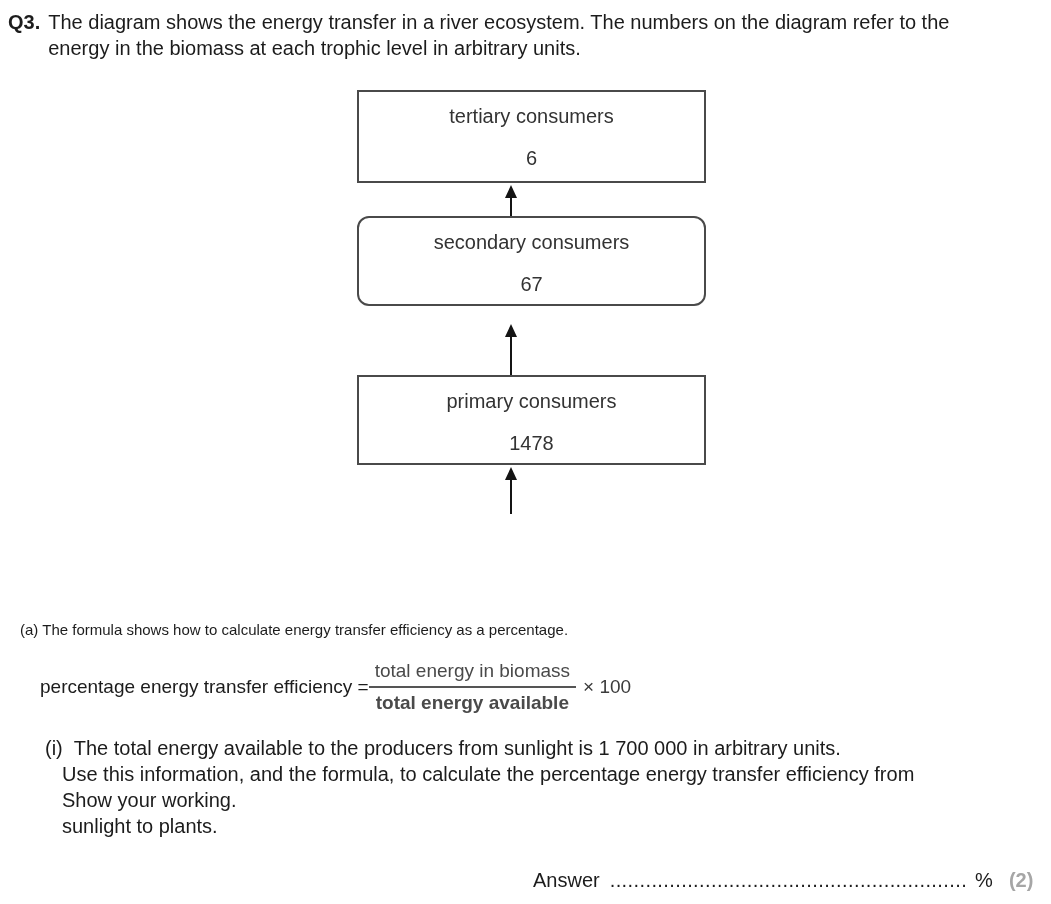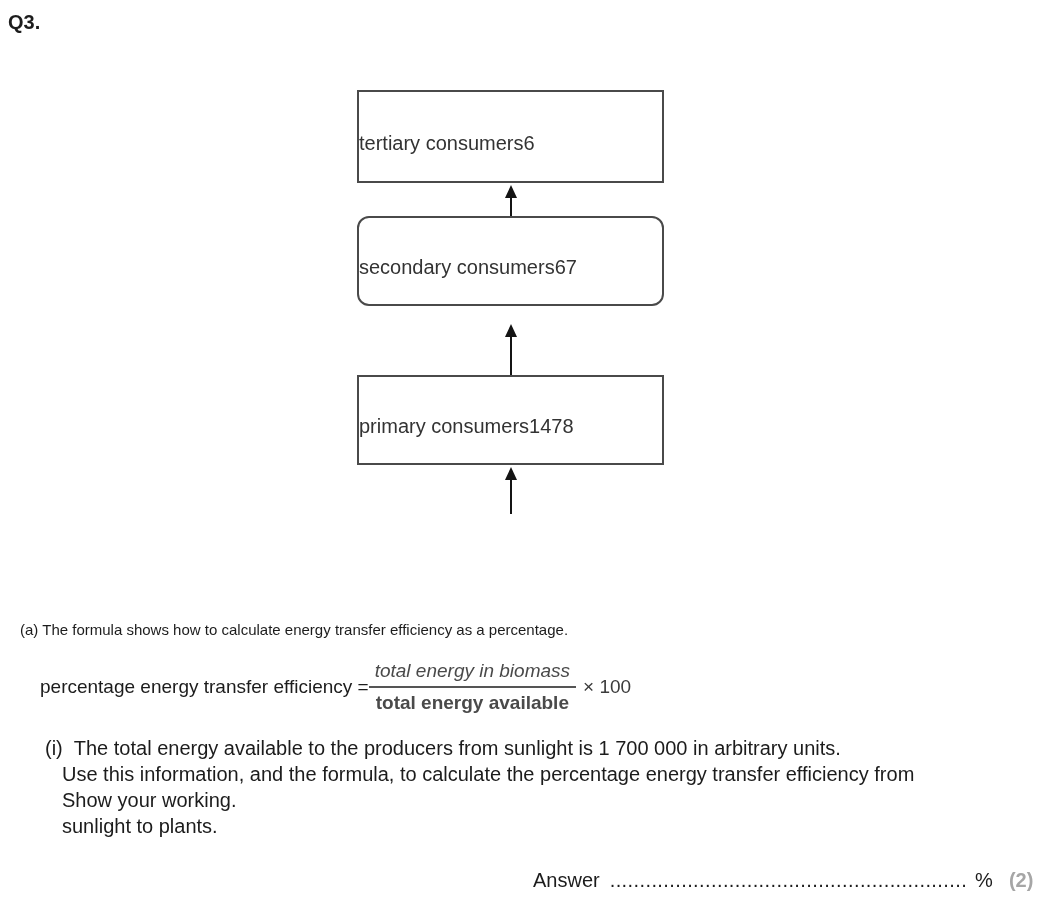--- a/index.html
+++ b/index.html
@@ -19,23 +19,23 @@
   .q-intro {
     position:absolute; top:9px; left:8px; right:6px;
     display:flex; gap:8px;
     font-size:20px; line-height:26px;
   }
   .q-num { font-weight:bold; white-space:nowrap; }
 
   
   .diagram { position:absolute; top:0; left:0; width:1051px; height:620px; }
   .tbox {
-    position:absolute; left:357px; width:307px;
+    position:absolute; left:357px; width:349px;
     border:2px solid #4a4a4a; background:#ffffff;
-    display:flex; flex-direction:row; align-items:center;
+    display:flex; flex-direction:column; align-items:center;
     padding-top:13px; row-gap:19px;
     font-size:20px; color:#333333; line-height:23px;
   }
   .lvl0 { top:90px;  height:93px; }
   .lvl1 { top:216px; height:90px;border-radius:12px; }
   .lvl2 { top:375px; height:90px; }
   .lvl3 { top:514px; height:91px; }
 
   .arrow { position:absolute; left:505px; width:12px; }
   .a1 { top:185px; height:47px; }
@@ -54,21 +54,21 @@
   }
 
   
   .part-a { position:absolute; top:621px; left:20px; font-size:15px; }
   .formula-row {
     position:absolute; top:660px; left:40px;
     display:flex; align-items:center; font-size:19px;
   }
   .lhs { margin-right:0; color:#1c1c1c; }
   .fraction { display:flex; flex-direction:column; align-items:center; color:#4a4a4a; }
-  .numerator { padding:0 6px 4px 6px; border-bottom:2px solid #555555;font-style:italic; }
+  .numerator { padding:0 6px 4px 6px; border-bottom:2px solid #555555; }
   .denominator { padding-top:4px;font-weight:bold; }
   .multiplier { color:#3c3c3c; margin-left:7px; }
 
   
   .part-i { position:absolute; top:735px; left:45px; right:10px; font-size:20px; line-height:26px; }
   .pi-line-first { display:flex; }
   .pi-marker { margin-right:11px; white-space:nowrap; }
   .pi-indent { padding-left:17px; }
 
   
@@ -79,20 +79,24 @@
   .dots { margin:0 8px 0 10px; letter-spacing:0.4px; overflow:hidden; }
   .marks { color:#a6a6a6; font-weight:bold; margin-left:16px; }
 </style>
 </head>
 <body>
 
 <div class="page">
 
   <div class="q-intro">
     <span class="q-num">Q3.</span>
+    <div class="q-text">
+      <div>The diagram shows the energy transfer in a river ecosystem. The numbers on the diagram refer to the</div>
+      <div>energy in the biomass at each trophic level in arbitrary units.</div>
+    </div>
   </div>
 
   <div class="diagram">
 
     <div class="tbox lvl0">
       <div class="tbox-label">tertiary consumers</div>
       <div class="tbox-value">6</div>
     </div>
 
     <div class="arrow a1">

